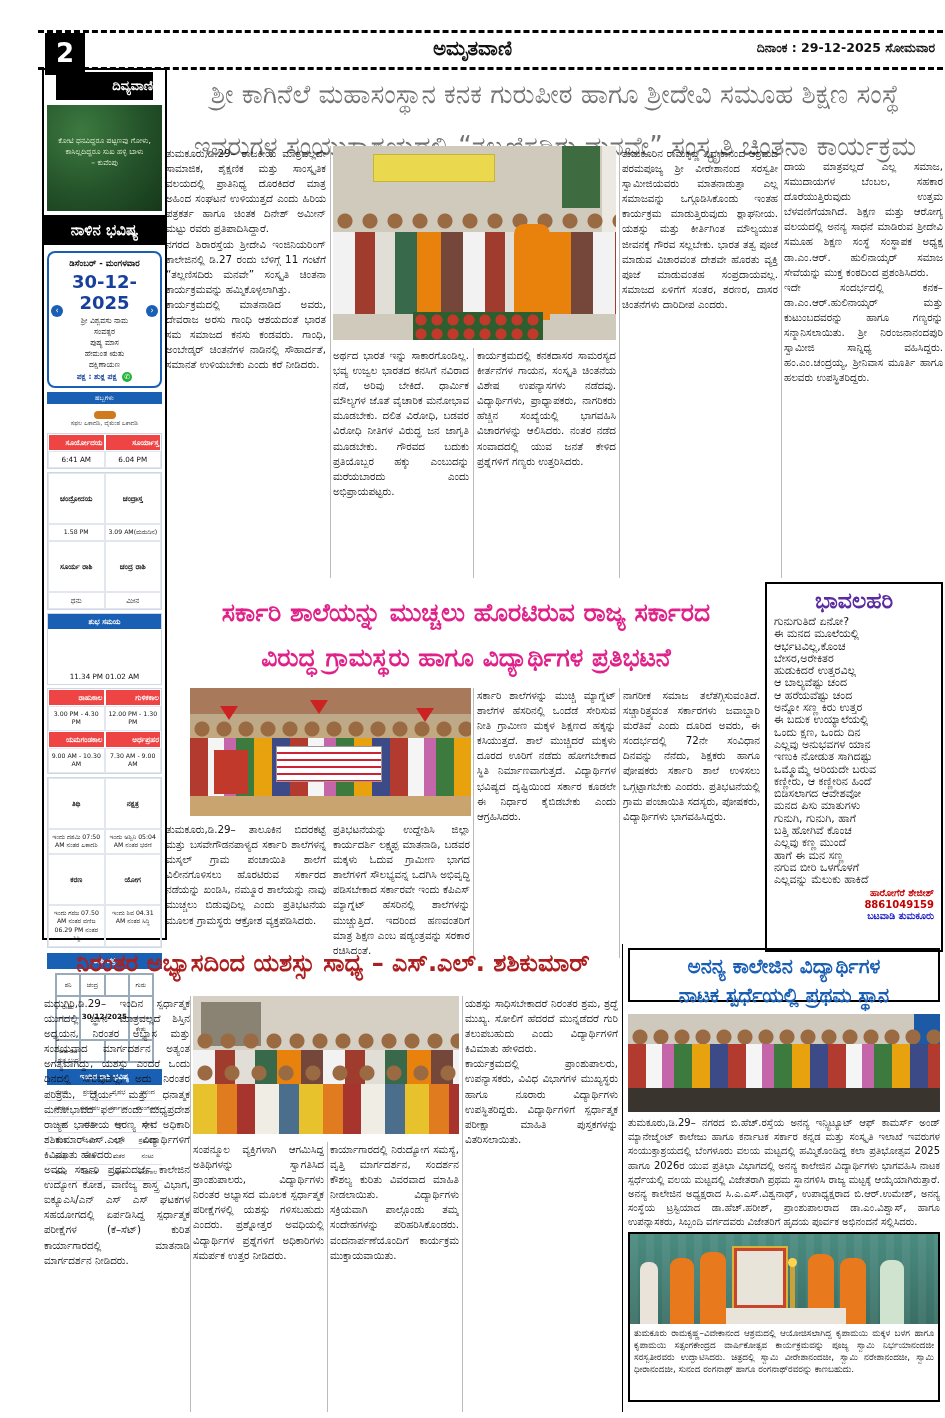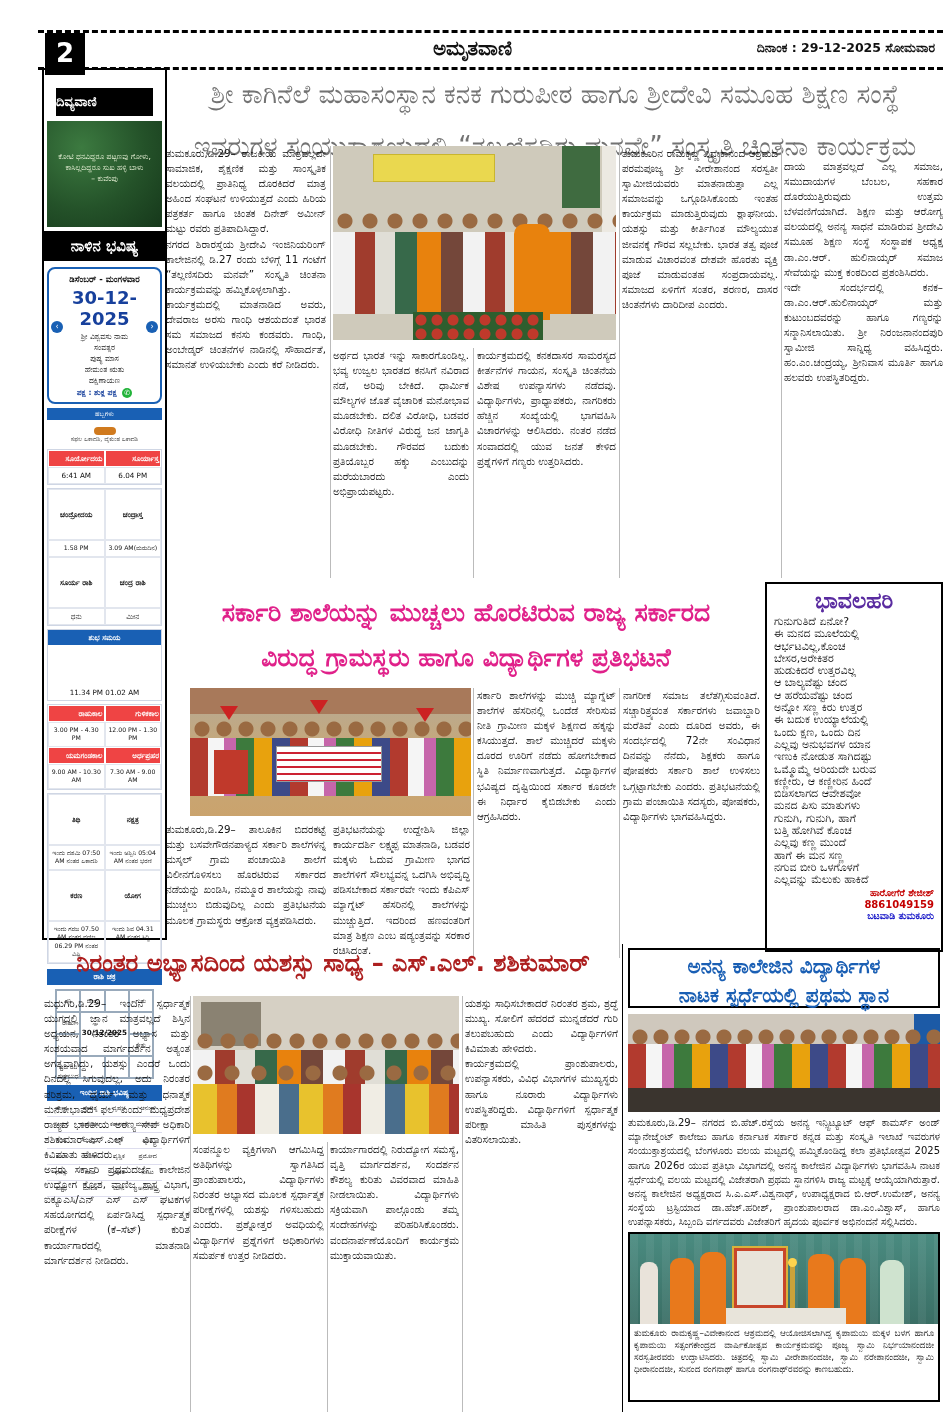--- a/index.html
+++ b/index.html
@@ -8,22 +8,22 @@
   .abs{position:absolute;}
   
   .hdr{position:absolute;left:38px;top:30px;width:905px;height:34px;
        border-top:3px dashed #000;border-bottom:3px dashed #000;}
   .pageno{position:absolute;left:45px;top:33px;width:40px;height:42px;background:#000;color:#fff;
           font-size:26px;font-weight:bold;text-align:center;line-height:40px;z-index:5;}
   .masthead{position:absolute;left:0;right:0;top:36px;text-align:center;font-size:20px;font-weight:bold;}
   .dateline{position:absolute;right:10px;top:40px;font-size:12.5px;font-weight:bold;}
   
   .sidebar{position:absolute;left:42px;top:68px;width:121px;height:868px;border:2px solid #000;background:#fff;}
-  .divy{margin:18px 12px 5px;height:28px;background:#000;color:#fff;font-size:13px;font-weight:bold;
-        text-align:left;line-height:28px;}
+  .divy{margin:2px 12px 5px;height:28px;background:#000;color:#fff;font-size:13px;font-weight:bold;
+        text-align:right;line-height:28px;}
   .forest{margin:0 3px;height:106px;position:relative;overflow:hidden;
           background:radial-gradient(circle at 30% 25%,#3c7a40,#245229 55%,#16381b 100%);}
   .forest .q{position:absolute;left:4px;top:30px;right:4px;color:#eef6dc;font-size:7.5px;line-height:11px;text-align:center;}
   .nalina{height:30px;background:#000;color:#fff;font-size:15px;font-weight:bold;text-align:center;line-height:30px;margin-top:4px;}
   .pcard{margin:6px 3px 4px;border:2px solid #1960b4;border-radius:8px;padding:5px 2px 4px;text-align:center;position:relative;}
   .pcard .ph{font-size:8.5px;font-weight:bold;}
   .pcard .pd{font-size:18px;font-weight:bold;color:#17409c;margin:2px 0;}
   .pcard .pl{font-size:7.6px;line-height:11px;white-space:pre-line;}
   .pcard .pk{font-size:7.6px;font-weight:bold;color:#17409c;margin-top:2px;}
   .chev{position:absolute;top:52px;width:12px;height:12px;border-radius:50%;background:#1960b4;color:#fff;
@@ -73,21 +73,21 @@
           background:repeating-linear-gradient(90deg,#b23a2e 0 18px,#f5f5f5 18px 34px,#c666aa 34px 46px,#3d7a3d 46px 64px,#e8a20d 64px 82px,#3d4a88 82px 100px);}
   .torso3{position:absolute;left:0;right:0;
           background:repeating-linear-gradient(90deg,#e8c22d 0 24px,#e07b1f 24px 44px,#a8352d 44px 62px,#f0ede4 62px 86px,#4a6e8c 86px 106px);}
   
   .bhava{position:absolute;left:765px;top:582px;width:178px;height:370px;border:2px solid #000;background:#fff;padding:4px 7px;box-sizing:border-box;}
   .bhava .bt{color:#5a2ca0;font-size:22px;font-weight:bold;text-align:center;margin-bottom:3px;}
   .bhava .bp{font-size:11px;line-height:12.3px;white-space:pre-line;}
   .bhava .ba{color:#c40000;font-size:9.5px;font-weight:bold;text-align:right;}
   .bhava .bph{color:#c40000;font-size:10px;font-weight:bold;text-align:right;}
   .bhava .bpl{color:#1414c8;font-size:9.5px;font-weight:bold;text-align:right;}
-  .a4box{position:absolute;left:628px;top:948px;width:312px;height:60px;border:2px solid #000;box-sizing:border-box;}
+  .a4box{position:absolute;left:628px;top:948px;width:312px;height:54px;border:2px solid #000;box-sizing:border-box;}
   .a4body{position:absolute;left:628px;top:1116px;width:312px;height:112px;font-size:10px;line-height:14.2px;text-align:justify;overflow:hidden;}
   .swbox{position:absolute;left:628px;top:1232px;width:312px;height:170px;border:2px solid #000;box-sizing:border-box;background:#fff;}
   .swcap{font-size:8.8px;line-height:12.1px;text-align:justify;padding:3px 4px;overflow:hidden;height:72px;}
   .flag{position:absolute;width:0;height:0;border-left:9px solid transparent;border-right:9px solid transparent;border-top:14px solid #c22;}
   .banner{position:absolute;background:#fff;border:1px solid #999;
           background-image:repeating-linear-gradient(180deg,transparent 0 5px,#c23 5px 7px);}
 </style>
 </head>
 <body>
 

